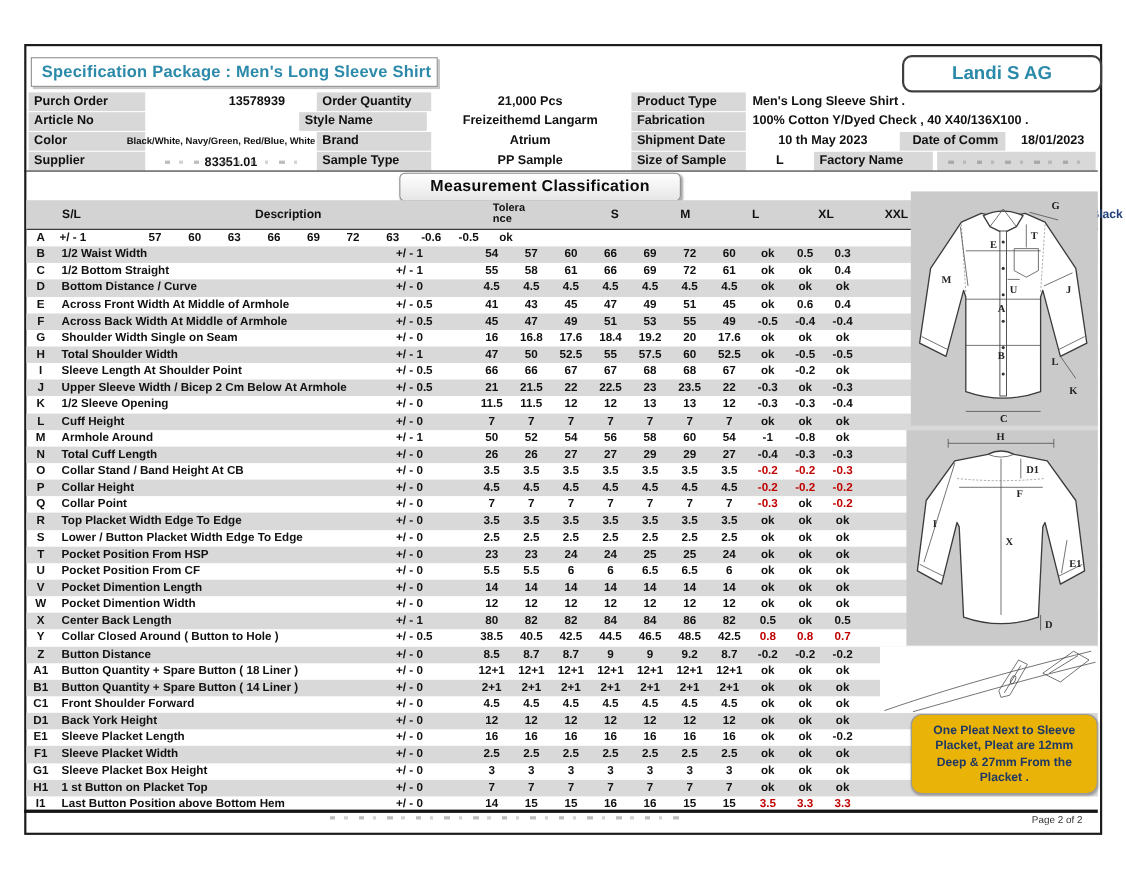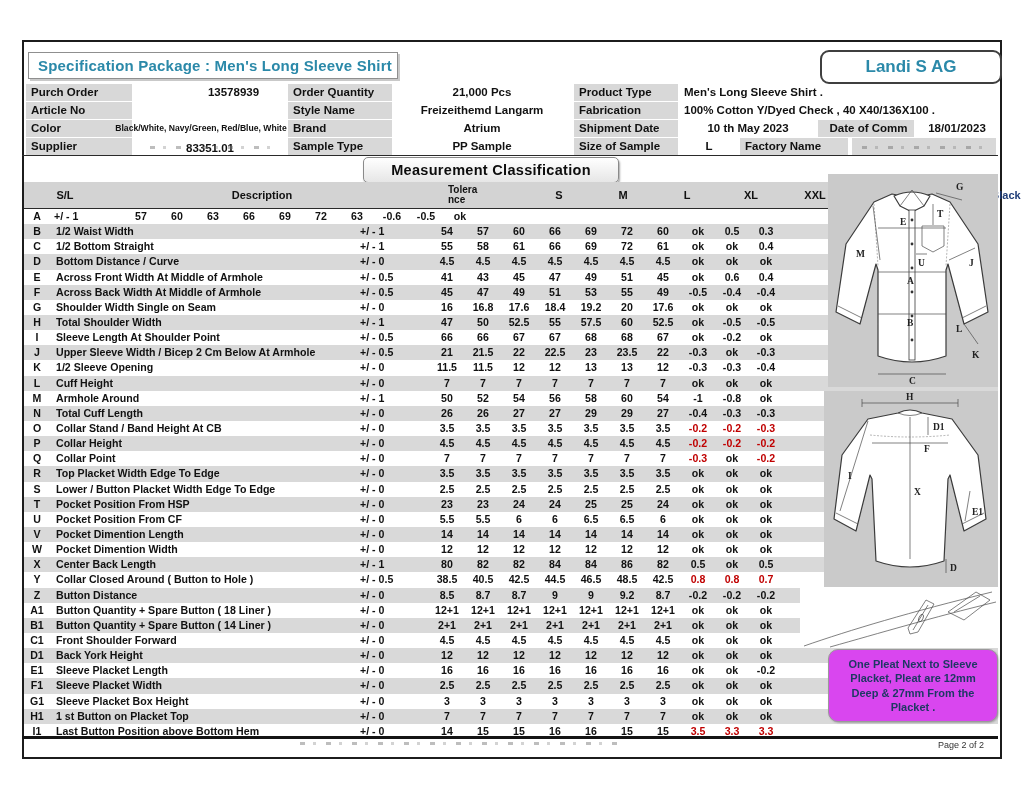--- a/index.html
+++ b/index.html
@@ -45,21 +45,21 @@
   .qc-navy{color:#1f3d78;}
   .red{color:#c00000;}
   .tol2{font-size:10px;line-height:10px;text-align:left;padding-left:4px;}
   .tbottom{position:absolute;left:22px;top:736px;width:976px;border-top:3px solid #141414;}
   .footer{position:absolute;left:938px;top:740px;font-size:9px;color:#333;font-weight:normal;}
 
   
   .diagbox{position:absolute;background:#cacaca;}
   .whitebox{position:absolute;background:#ffffff;}
   .note-box{position:absolute;left:828px;top:649px;width:170px;height:73px;border:1.5px solid #9a9a9a;border-radius:10px;
-            background:#d946ef;box-shadow:1px 1px 2px rgba(0,0,0,.25);display:flex;align-items:center;justify-content:center;box-sizing:border-box;padding:4px 7px;}
+            background:#eab308;box-shadow:1px 1px 2px rgba(0,0,0,.25);display:flex;align-items:center;justify-content:center;box-sizing:border-box;padding:4px 7px;}
   .note-box div{font-size:11px;font-weight:bold;color:#1f3864;text-align:center;line-height:1.28;}
   svg text{font-family:"Liberation Serif", serif;font-size:9.5px;fill:#222;font-weight:bold;}
   .shirt{stroke:#3b3b3b;stroke-width:1.2;fill:#ffffff;stroke-linejoin:round;}
   .thin{stroke:#4a4a4a;stroke-width:.7;fill:none;}
   .stitch{stroke:#6a6a6a;stroke-width:.5;fill:none;stroke-dasharray:2 1.5;}
 </style>
 </head>
 <body>
 
 <div class="page">
@@ -76,21 +76,21 @@
   <div class="cellabs val" style="left:132px;top:84px;width:184px;padding-left:19px;">13578939</div>
   <div class="cellabs lbl" style="left:26px;top:102px;width:106px;">Article No</div>
   <div class="cellabs val" style="left:132px;top:102px;width:156px;margin-top:38px;">83351.01</div>
   <div class="cellabs lbl" style="left:26px;top:120px;width:106px;">Color</div>
   <div class="cellabs val tiny" style="left:112px;top:120px;width:178px;">Black/White, Navy/Green, Red/Blue, White</div>
   <div class="cellabs lbl" style="left:26px;top:138px;width:106px;">Supplier</div>
   <div class="smudge" style="left:150px;top:146px;width:120px;"></div>
 
   <div class="cellabs lbl" style="left:288px;top:84px;width:104px;">Order Quantity</div>
   <div class="cellabs val" style="left:392px;top:84px;width:180px;">21,000 Pcs</div>
-  <div class="cellabs lbl" style="left:288px;top:102px;width:104px;">Style Name</div>
+  <div class="cellabs lbl" style="left:272px;top:102px;width:116px;">Style Name</div>
   <div class="cellabs val" style="left:392px;top:102px;width:180px;">Freizeithemd Langarm</div>
   <div class="cellabs lbl" style="left:288px;top:120px;width:104px;">Brand</div>
   <div class="cellabs val" style="left:392px;top:120px;width:180px;">Atrium</div>
   <div class="cellabs lbl" style="left:288px;top:138px;width:104px;">Sample Type</div>
   <div class="cellabs val" style="left:392px;top:138px;width:180px;">PP  Sample</div>
 
   <div class="cellabs lbl" style="left:574px;top:84px;width:104px;">Product Type</div>
   <div class="cellabs val-left" style="left:680px;top:84px;width:318px;">Men's  Long Sleeve  Shirt .</div>
   <div class="cellabs lbl" style="left:574px;top:102px;width:104px;">Fabrication</div>
   <div class="cellabs val-left" style="left:680px;top:102px;width:318px;">100% Cotton Y/Dyed Check , 40 X40/136X100 .</div>

